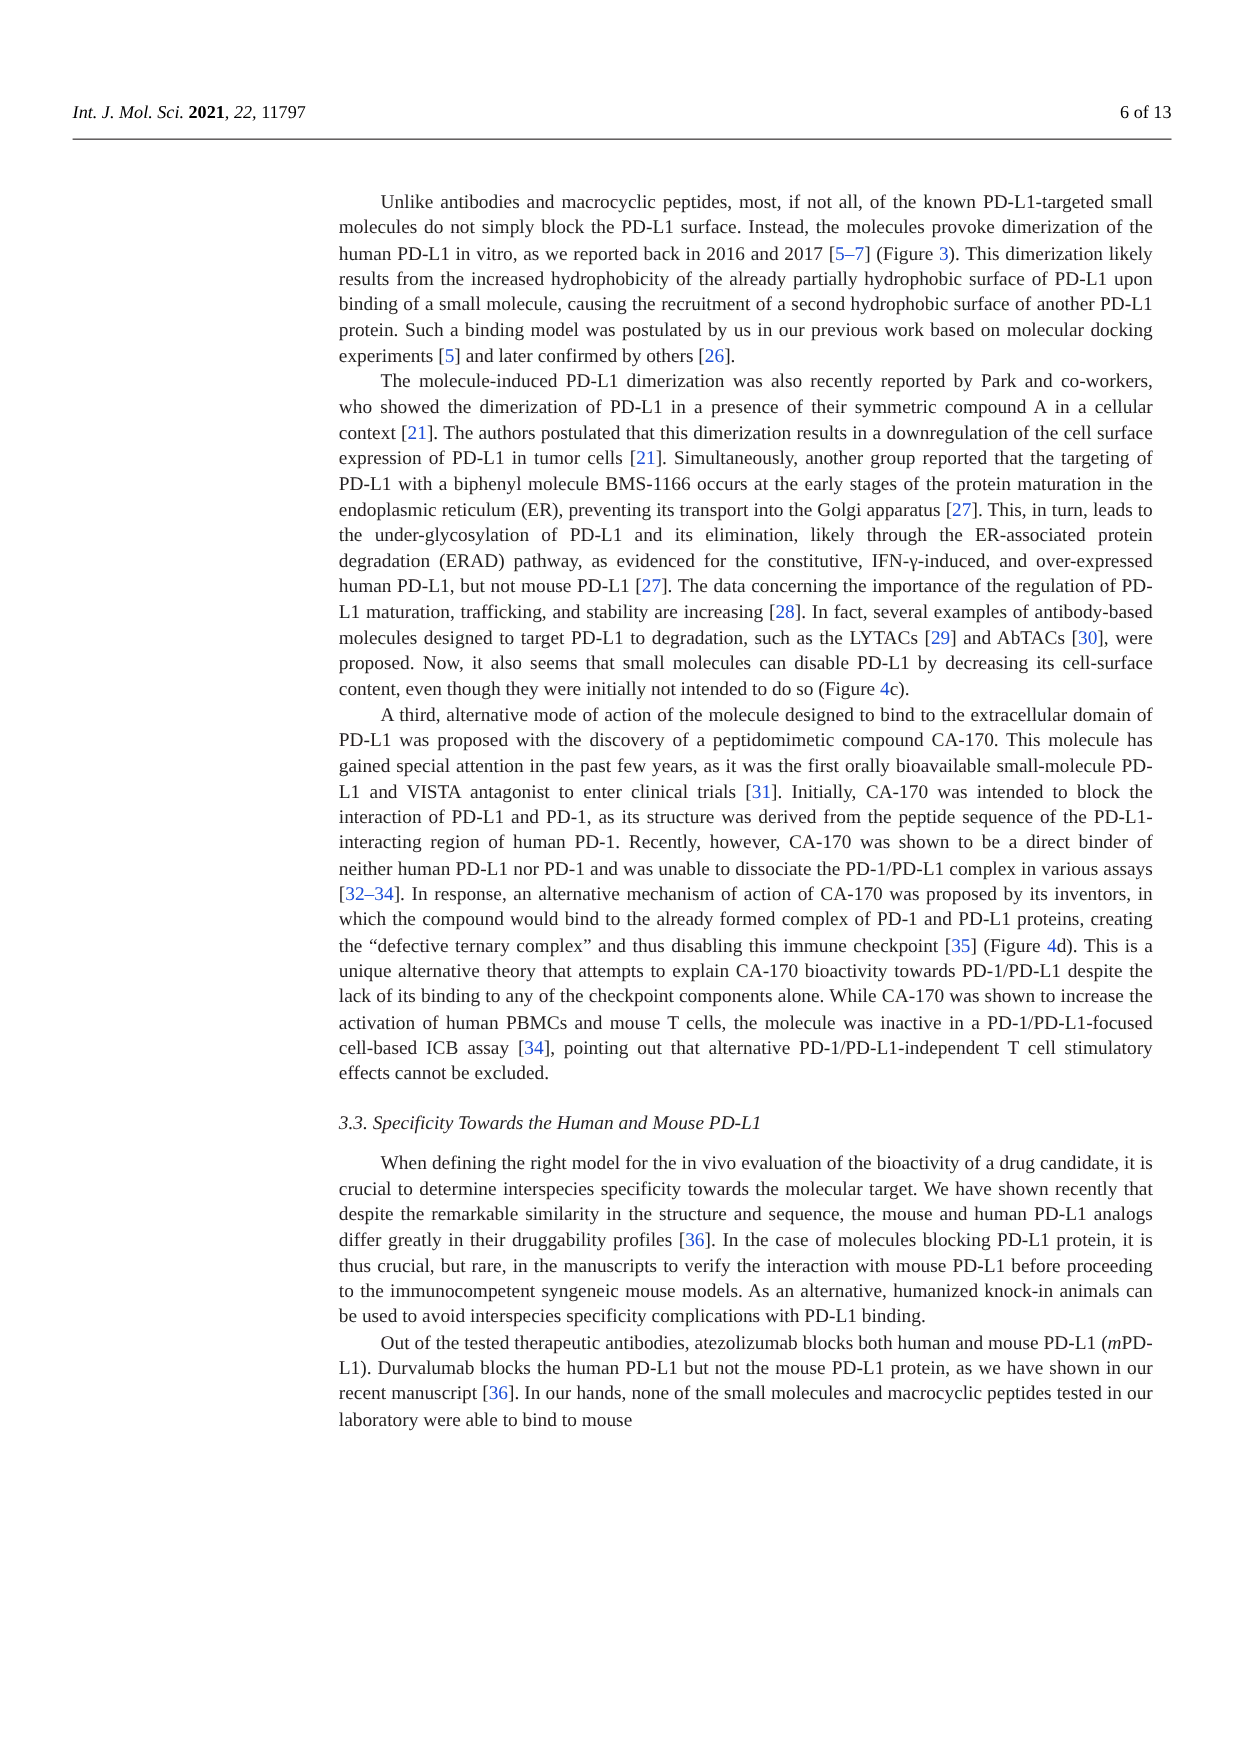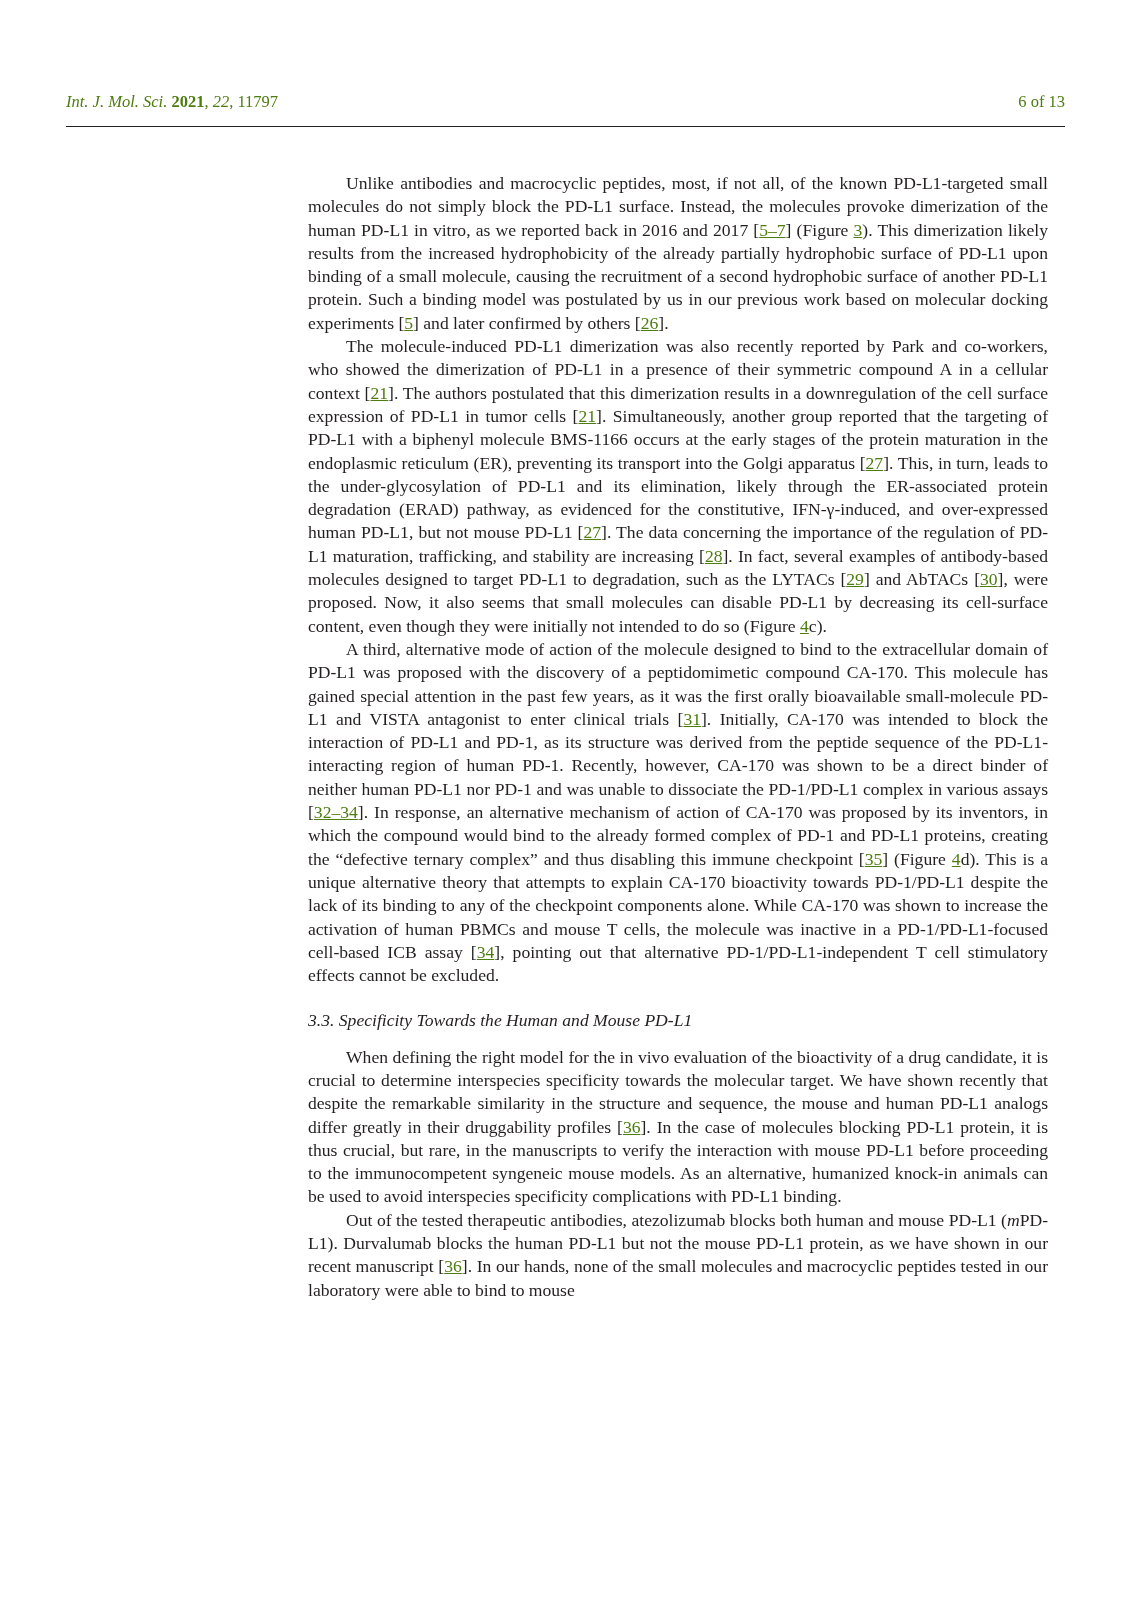--- a/index.html
+++ b/index.html
@@ -18,21 +18,21 @@
   }
   .page-header {
     position: absolute;
     top: 92px;
     left: 66px;
     right: 66px;
     display: flex;
     justify-content: space-between;
     align-items: baseline;
     font-size: 16.5px;
-    color: #4d7c0f;
+    color: #000000;
   }
   .header-rule {
     position: absolute;
     top: 126px;
     left: 66px;
     right: 66px;
     border: none;
     border-top: 1.4px solid #231f20;
     margin: 0;
   }
@@ -53,21 +53,21 @@
   .section-heading {
     margin: 22px 0 13px 0;
     font-size: 17.6px;
     line-height: 23.3px;
     font-weight: normal;
     font-style: italic;
     text-align: left;
   }
   .italic { font-style: italic; }
   .bold { font-weight: bold; }
-  .cite { color: #4d7c0f; cursor: pointer; text-decoration: underline; }
+  .cite { color: #1d4ed8; cursor: pointer; }
 </style>
 </head>
 <body>
 
 <div class="page">
 
   <header class="page-header">
     <span class="header-left"><span class="italic">Int. J. Mol. Sci. </span><span class="bold">2021</span>, <span class="italic">22</span>, 11797</span>
     <span class="header-right">6 of 13</span>
   </header>

